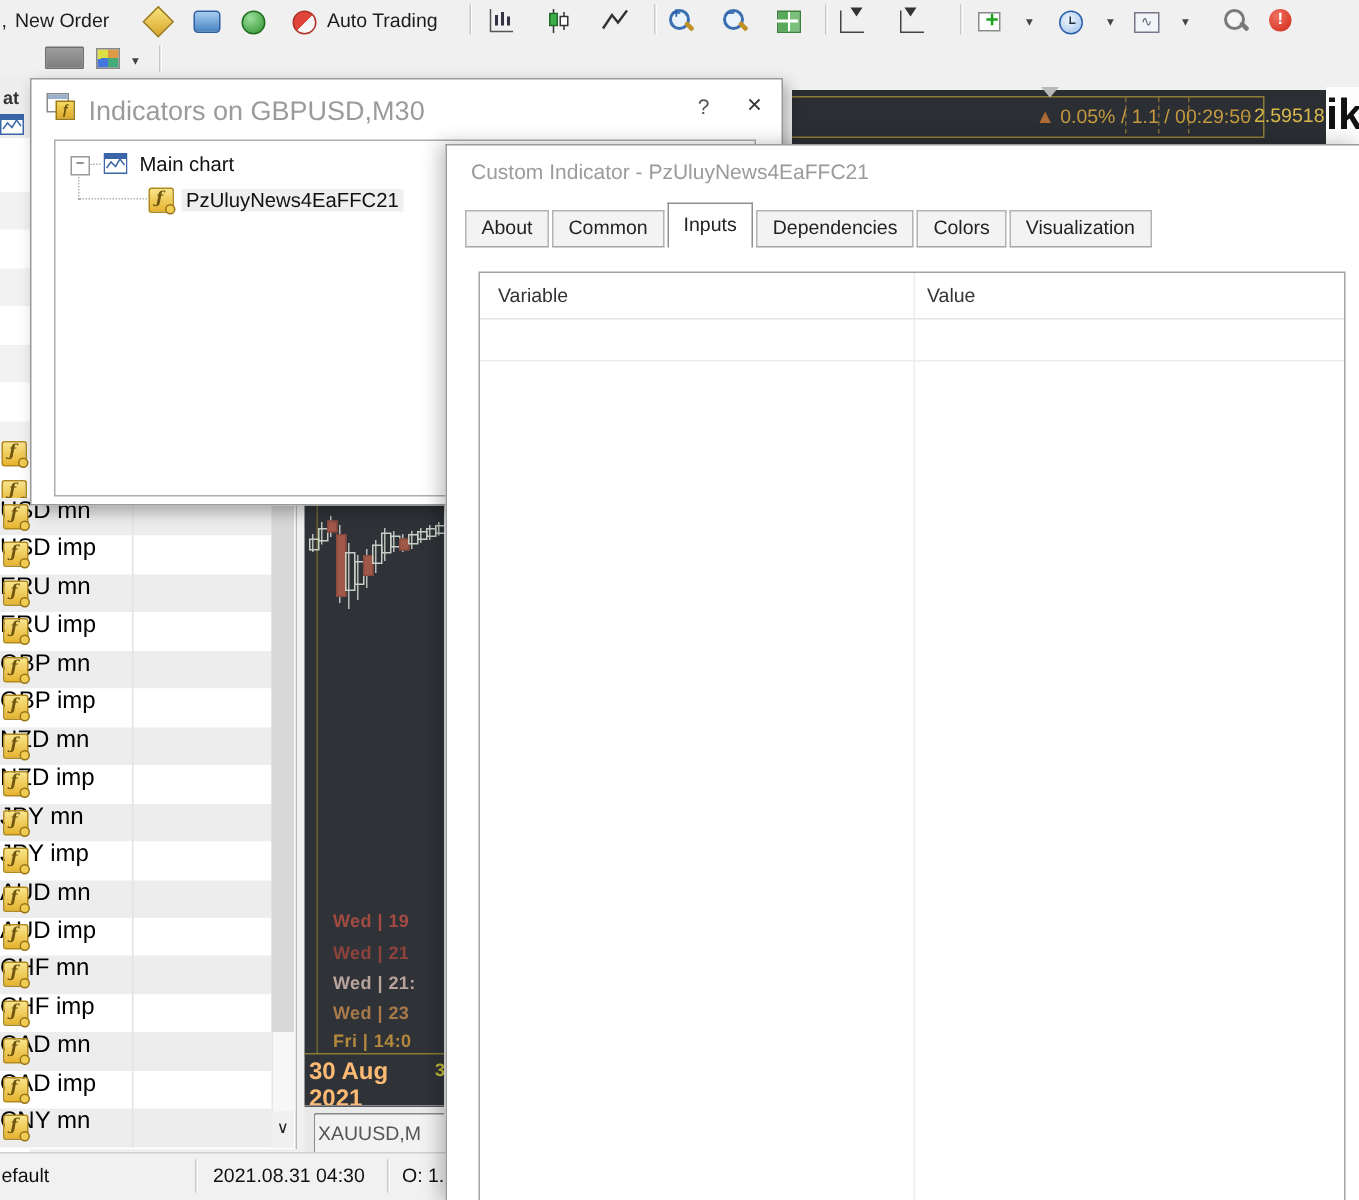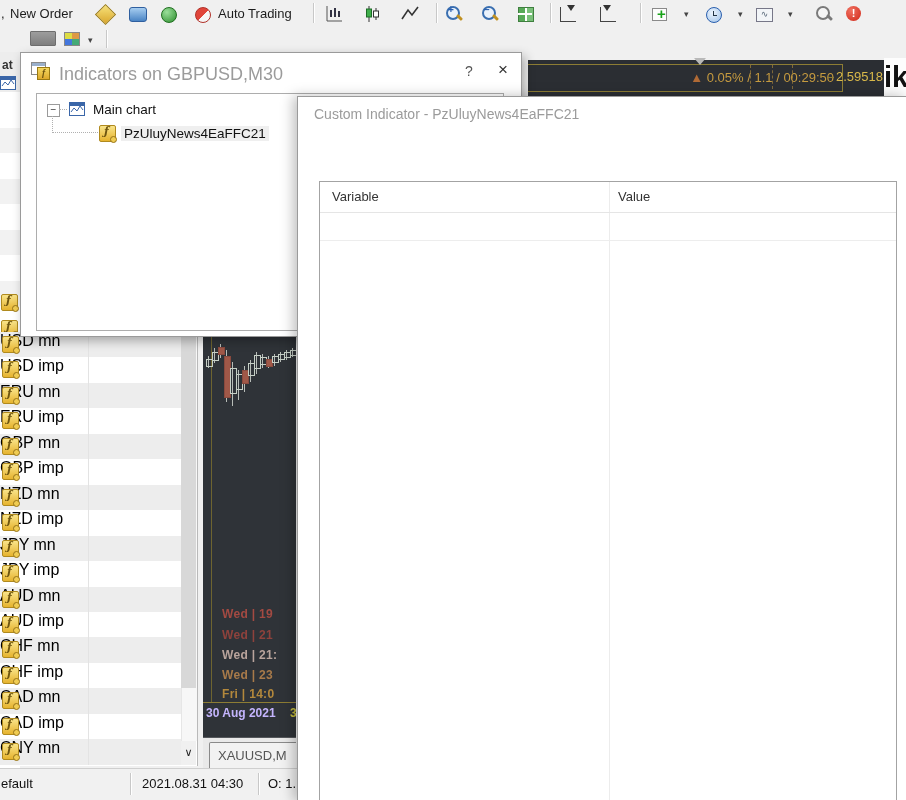--- a/index.html
+++ b/index.html
@@ -54,21 +54,21 @@
   #chartstrip{position:absolute;left:203px;top:335px;width:93px;height:402px;background:#2f3338;overflow:hidden;}
   .newsline{position:absolute;left:19px;font-size:12px;font-weight:bold;white-space:nowrap;letter-spacing:.3px;}
   #charttop{position:absolute;left:528px;top:60px;width:378px;height:36px;background:#2b2e33;overflow:hidden;}
   #infobox{position:absolute;left:-40px;top:4px;width:345px;height:26px;border:1px solid #8d7d34;color:#c59a3f;font-size:13px;text-align:right;line-height:26px;padding-right:8px;}
   .dashv{position:absolute;top:5px;width:0;height:24px;border-left:1px dashed rgba(197,154,63,.55);}
   #pricelbl{position:absolute;left:308px;top:9px;color:#d8b84a;font-size:13px;}
   #pricetick{position:absolute;left:300px;top:17px;width:6px;height:1px;background:#8d7d34;}
   #graytri{position:absolute;left:694px;top:58px;width:0;height:0;border-left:6px solid transparent;border-right:6px solid transparent;border-top:7px solid #b9b9b9;}
   #ikfrag{position:absolute;left:884px;top:58px;width:22px;height:38px;background:#fdfdfd;color:#111;font-size:29px;font-weight:bold;line-height:38px;}
   #tabbar{position:absolute;left:203px;top:737px;width:93px;height:31px;background:#e9e9e9;border-top:1px solid #55585c;overflow:hidden;}
-  #charttab{position:absolute;left:6px;top:4px;width:120px;height:27px;background:#f2f2f2;border:1px solid #8a8a8a;border-bottom:none;border-radius:2px 2px 0 0;color:#555;font-size:13px;line-height:26px;padding-left:8px;}
+  #charttab{position:absolute;left:6px;top:4px;width:120px;height:27px;background:#f2f2f2;border:1px solid #8a8a8a;border-bottom:none;border-radius:2px 2px 0 0;color:#555;font-size:13px;line-height:26px;padding-left:2px;}
   
   #statusbar{position:absolute;left:0;top:768px;width:906px;height:32px;background:#f1f1f1;border-top:1px solid #cfcfcf;}
   .statsep{position:absolute;top:4px;width:1px;height:22px;background:#c8c8c8;border-right:1px solid #fff;}
   .stattxt{position:absolute;top:7px;font-size:13px;color:#111;white-space:nowrap;}
   
   #inddlg{position:absolute;left:20px;top:52px;width:500px;height:283px;background:#fff;border:1px solid #9a9a9a;box-shadow:3px 4px 10px rgba(0,0,0,.30);}
   #inddlg .title{position:absolute;left:38px;top:11px;color:#9b9b9b;font-size:18px;}
   #dlgico{position:absolute;left:10px;top:8px;width:20px;height:18px;}
   #dlgico .back{position:absolute;left:0;top:1px;width:13px;height:11px;background:#fff;border:1px solid #8a8a8a;}
   #dlgico .back::before{content:"";position:absolute;left:0;top:0;width:13px;height:3px;background:#9ab0cc;}
@@ -271,21 +271,21 @@
         <div style="position: absolute; left: 87px; top: 15px; width: 5px; height: 4px; border: 1px solid rgb(198, 208, 198); background: transparent;"></div>
       </div>
     <div id="newslines">
         <div class="newsline" style="top: 272px; color: rgb(163, 74, 66);">Wed | 19</div>
         <div class="newsline" style="top: 293px; color: rgb(142, 66, 60);">Wed | 21</div>
         <div class="newsline" style="top: 313px; color: rgb(185, 164, 156);">Wed | 21:</div>
         <div class="newsline" style="top: 333px; color: rgb(168, 122, 74);">Wed | 23</div>
         <div class="newsline" style="top: 352px; color: rgb(179, 136, 60);">Fri | 14:0</div>
       </div>
     <div class="abs" style="left:0;top:367px;width:93px;height:1px;background:#8d7d34;"></div>
-    <span class="abs" style="left:3px;top:371px;font-size:12px;font-weight:bold;color:#c4b5fd;">30 Aug 2021</span>
+    <span class="abs" style="left:3px;top:371px;font-size:16px;font-weight:bold;color:#fdba74;">30 Aug 2021</span>
     <span class="abs" style="left:87px;top:371px;font-size:12px;font-weight:bold;color:#c5bc3a;">3</span>
   </div>
 
   <div id="charttop">
     <div id="infobox">
       <span style="color:#b06a35;">▲</span>
       <span>0.05% / 1.1 / 00:29:50</span>
     </div>
     <div class="dashv" style="left:222px;"></div>
     <div class="dashv" style="left:244px;"></div>
@@ -328,20 +328,28 @@
       </div>
       <span class="treenode" style="left:56px;top:8px;">Main chart</span>
       <div id="treeconn"></div>
       <div class="ficon" style="left:62px;top:31px;"></div>
       <span class="treenode" style="left:84px;top:32px;background:#efefef;padding:0 3px;">PzUluyNews4EaFFC21</span>
     </div>
   </div>
 
   <div id="custdlg">
     <span class="title">Custom Indicator - PzUluyNews4EaFFC21</span>
+    <div id="tabs">
+        <div class="tab">About</div>
+        <div class="tab">Common</div>
+        <div class="tab active">Inputs</div>
+        <div class="tab">Dependencies</div>
+        <div class="tab">Colors</div>
+        <div class="tab">Visualization</div>
+      </div>
     <div id="ptable">
       <span class="hdr" style="left:12px;">Variable</span>
       <span class="hdr" style="left:298px;">Value</span>
       <div class="vdiv"></div>
       <div class="hline" style="top:30px;"></div>
       <div class="hline" style="top:58px;background:#ededed;"></div>
     </div>
   </div>
 
 </div>

